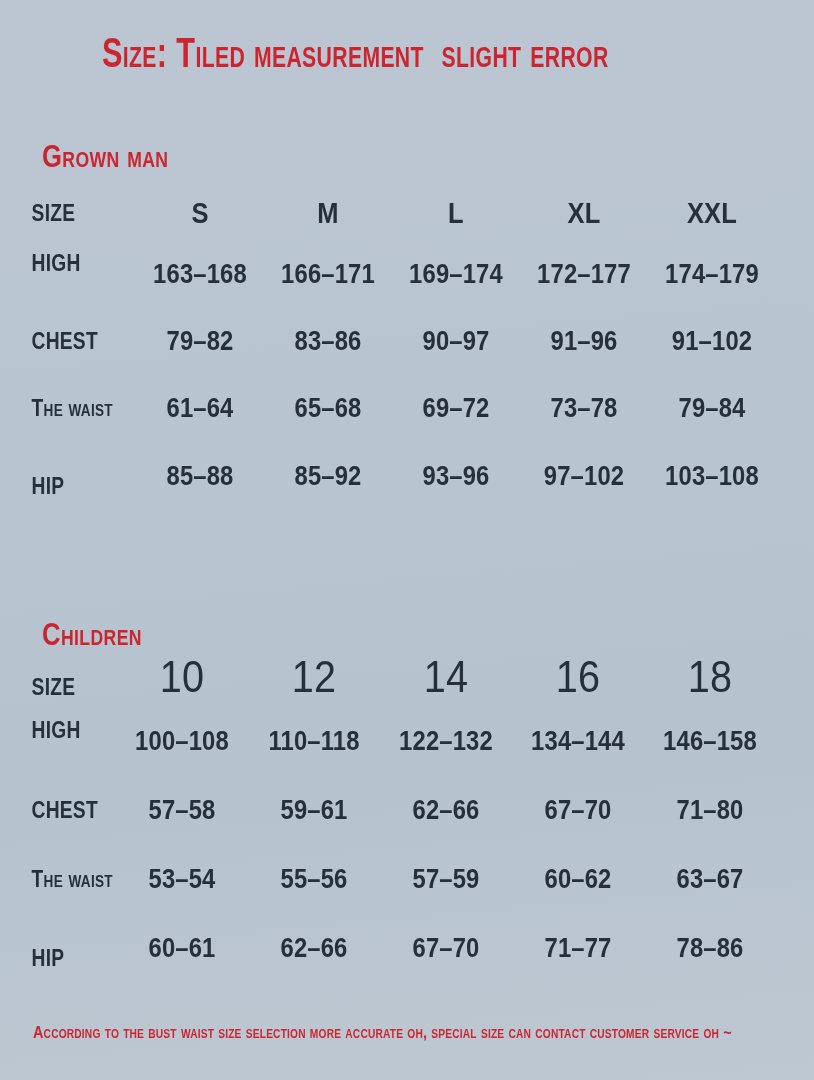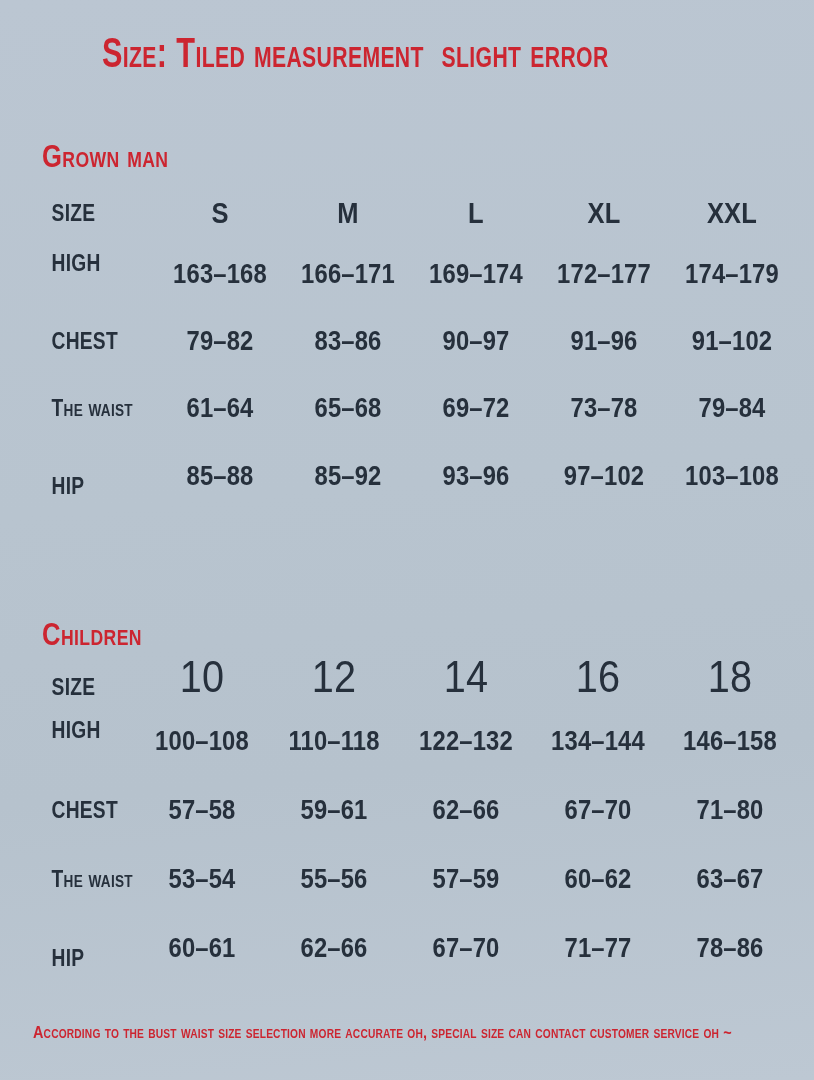--- a/index.html
+++ b/index.html
@@ -16,21 +16,21 @@
     font-size:42px;line-height:1.1;font-weight:700;white-space:pre;
     transform:scaleX(.73);transform-origin:left top;letter-spacing:.5px;
   }
   .heading{
     position:absolute;left:42px;margin:0;
     font-size:32px;line-height:1;font-weight:700;
     transform:scaleX(.8);transform-origin:left top;letter-spacing:.5px;
   }
   .h-man{top:140px;}
   .h-kids{top:618px;}
-  .tbl{position:absolute;left:26px;width:770px;}
+  .tbl{position:absolute;left:6px;width:770px;}
   .tbl-man{top:186px;}
   .tbl-kids{top:648px;}
   .grid{display:grid;align-items:center;}
   .tbl-man .grid{grid-template-columns:130px repeat(5,128px);}
   .tbl-kids .grid{grid-template-columns:110px repeat(5,132px);}
   .r-size{height:54px;}
   .r-high{height:68px;}
   .r-chest{height:66px;}
   .r-waist{height:68px;}
   .r-hip{height:68px;}

